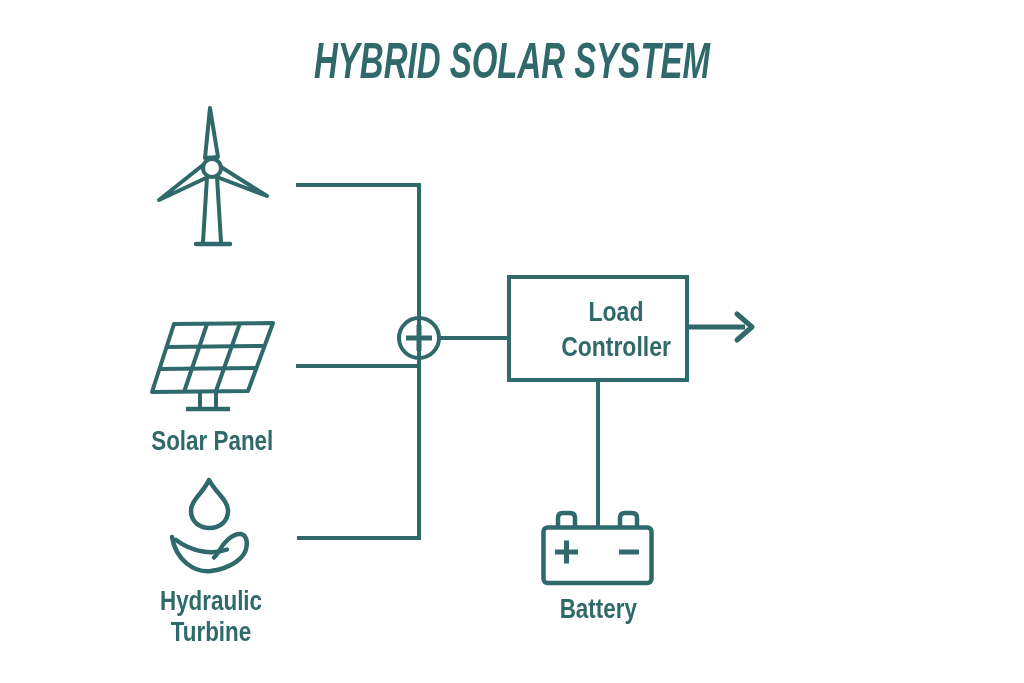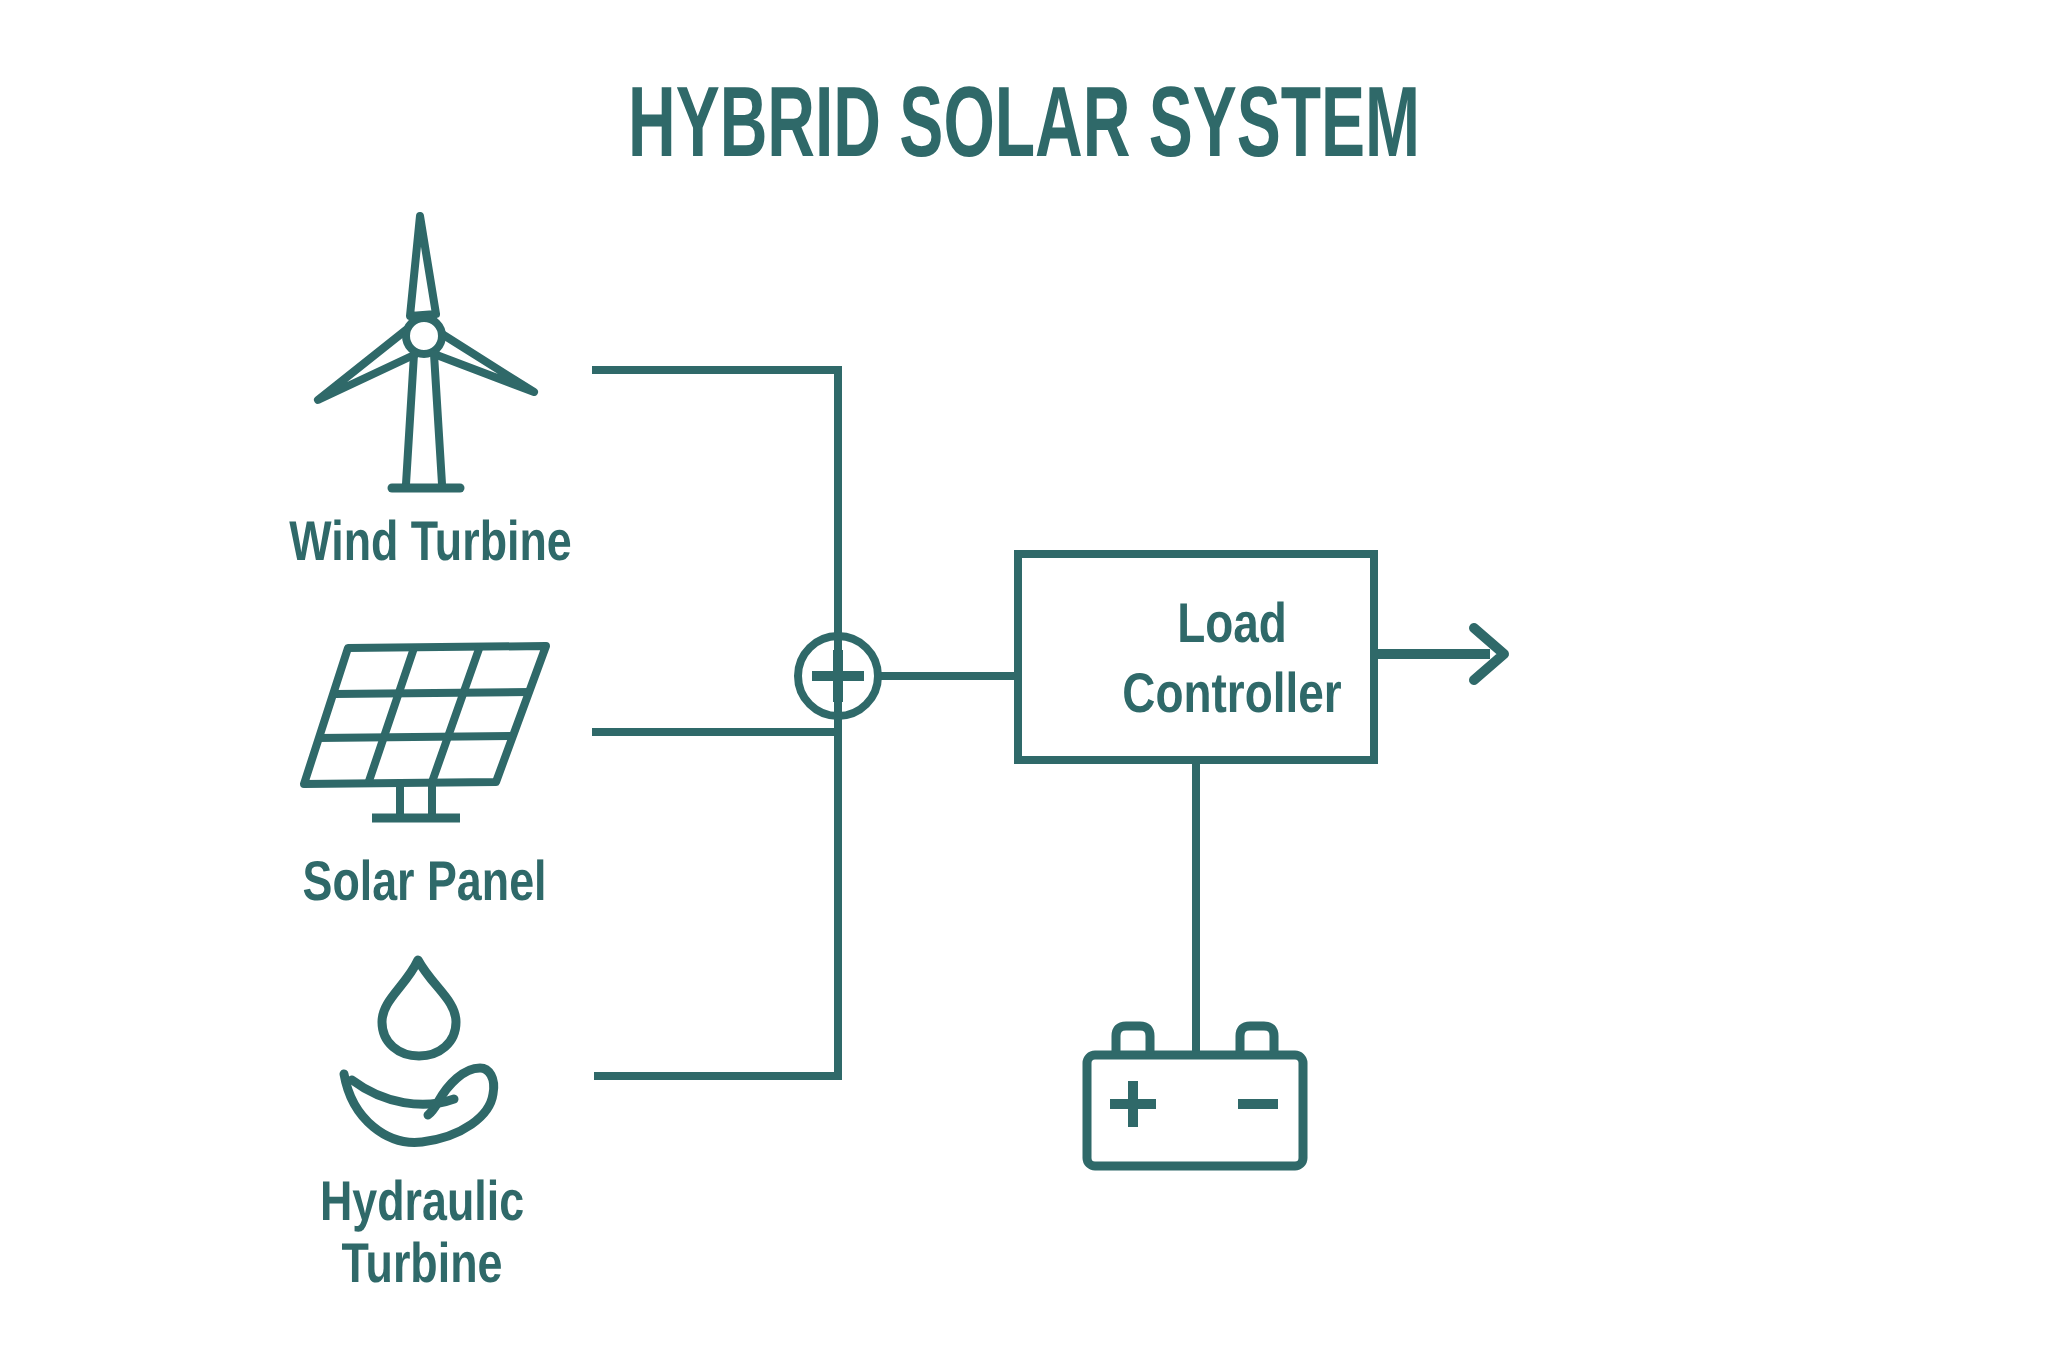--- a/index.html
+++ b/index.html
@@ -5,21 +5,21 @@
   html,body{margin:0;padding:0;background:#ffffff;}
   .stage{
     position:relative;width:1024px;height:683px;background:#ffffff;
     font-family:"Liberation Sans", sans-serif;overflow:hidden;
   }
   .ink{color:#2f6969;}
   svg .stroke{stroke:#2f6969;fill:none;}
   .abs{position:absolute;}
   .title{
     left:0;top:36px;width:1024px;text-align:center;
-    font-size:50px;line-height:50px;font-weight:bold;white-space:nowrap;
+    font-size:50px;line-height:50px;font-weight:bold;white-space:nowrap;font-style:italic;
   }
   .cond{display:inline-block;transform:scaleX(0.66);transform-origin:50% 50%;}
   .label{
     font-weight:bold;font-size:28px;line-height:31px;text-align:center;
   }
   .label .cond2{display:inline-block;transform:scaleX(0.80);transform-origin:50% 50%;}
   .node-box{
     position:absolute;border:4px solid #2f6969;background:#ffffff;
     display:flex;align-items:center;justify-content:center;box-sizing:border-box;
     font-weight:bold;font-size:28px;line-height:35px;text-align:center;padding-left:36px;
@@ -87,31 +87,31 @@
       <path d="M620,527 V518 Q620,513 625,513 H632 Q637,513 637,518 V527"></path>
       <path stroke-width="5" d="M555,552 H578 M566.5,540.5 V563.5"></path>
       <path stroke-width="5" d="M619,552 H639"></path>
     </g>
   </svg>
 
   <div class="abs title ink">
     <span class="cond">HYBRID SOLAR SYSTEM</span>
   </div>
 
-  <div class="abs label ink lbl-wind">
-    <span class="cond2">Wind Turbine</span>
-  </div>
 
   <div class="abs label ink lbl-hydraulic">
     <span class="cond2">Hydraulic Turbine</span>
   </div>
 
   <div class="abs label ink lbl-solar">
     <span class="cond2">Solar Panel</span>
   </div>
 
+  <div class="abs label ink lbl-battery">
+    <span class="cond2">Battery</span>
+  </div>
 
   <div class="node-box ink box-controller">
     <span class="cond3">Load Controller</span>
   </div>
 
 
 </div>
 
 </body></html>

